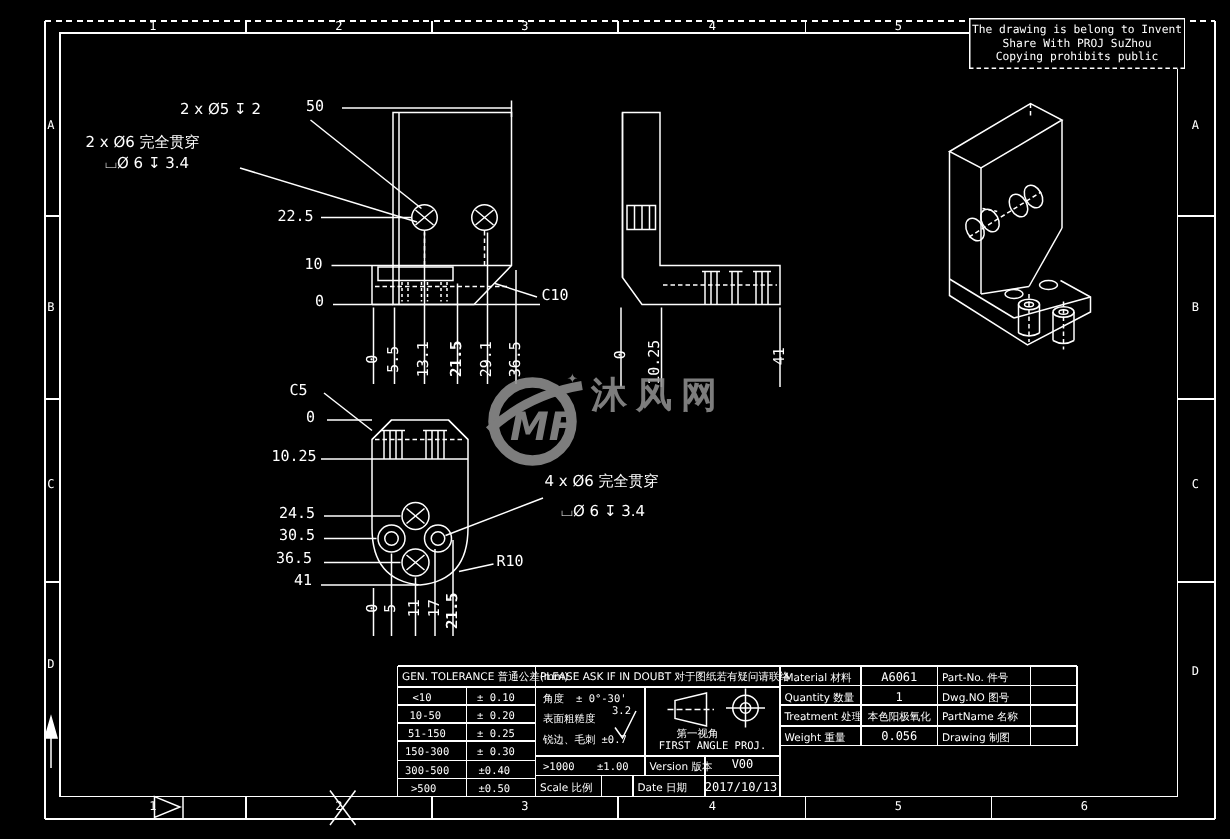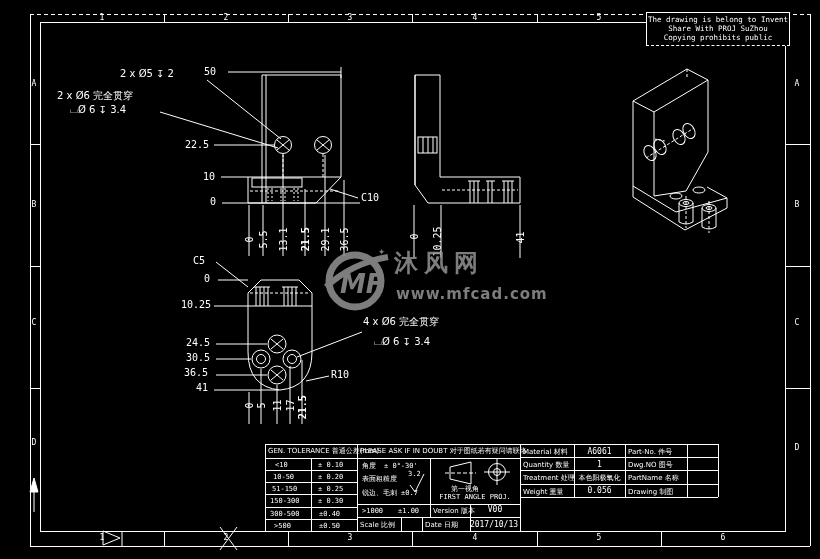--- a/index.html
+++ b/index.html
@@ -363,16 +363,15 @@
   <div class="tbt cjk" style="left:628px;top:488px;">Drawing 制图</div>
 
   <div id="wm">
     <svg width="70" height="70" viewBox="0 0 70 70">
       <circle cx="33" cy="38" r="26" fill="none" stroke="#8f8f8f" stroke-width="7"></circle>
       <path d="M4,44 Q30,20 66,14" stroke="#8f8f8f" stroke-width="6" fill="none"></path>
       <text x="18" y="50" font-size="26" font-style="italic" font-weight="bold" fill="#8f8f8f" font-family="DejaVu Sans, sans-serif">MF</text>
       <text x="56" y="12" font-size="12" fill="#8f8f8f">✦</text>
     </svg>
     <div id="wm-name">沐风网</div>
-    <div id="wm-url">www.mfcad.com</div>
   </div>
 
 </div>
 
 </body></html>

